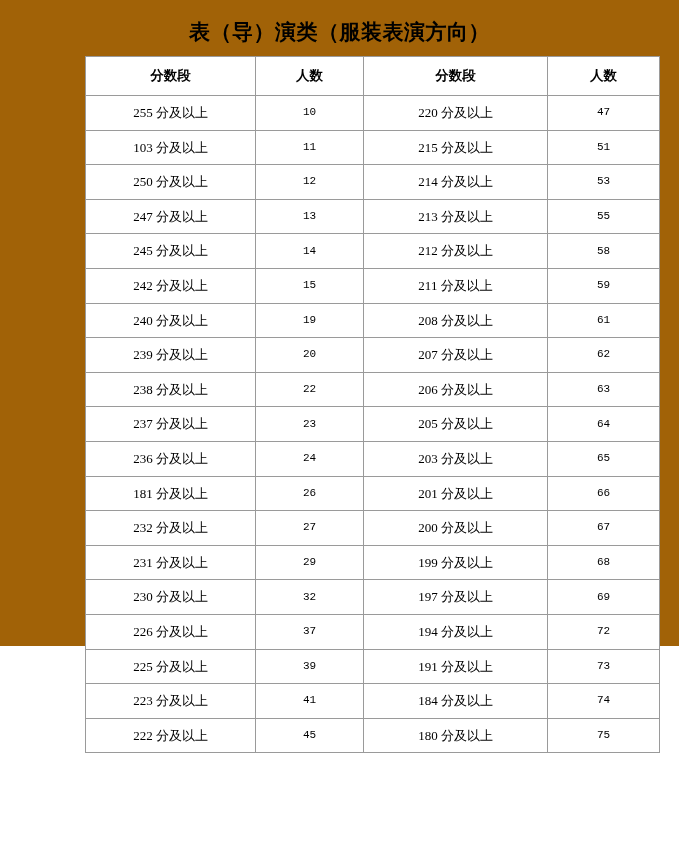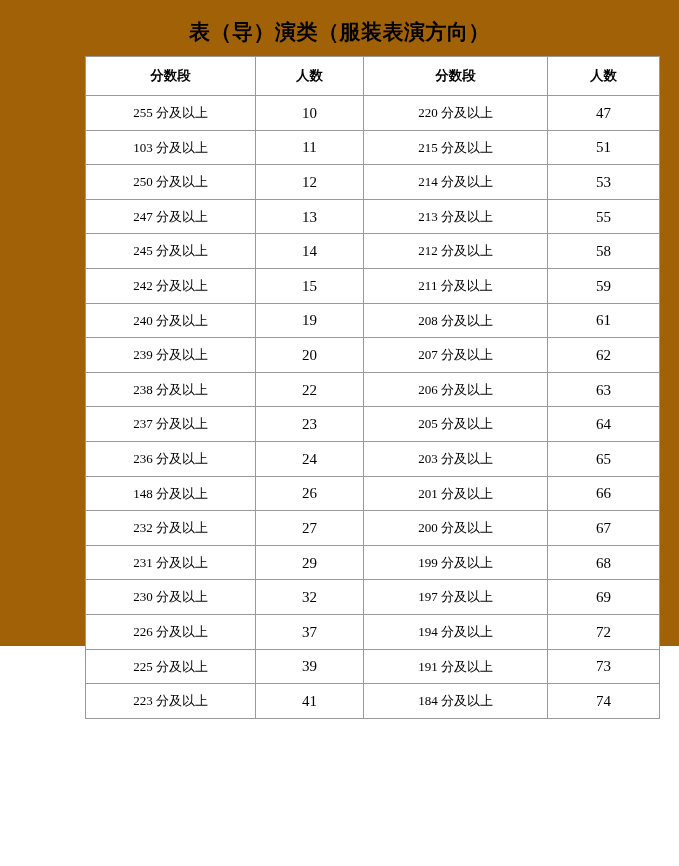--- a/index.html
+++ b/index.html
@@ -61,21 +61,22 @@
     line-height: 1.2;
     color: #000000;
     background: #ffffff;
   }
   table.score-table th {
     font-weight: bold;
     font-size: 13.5px;
     height: 38px;
   }
   table.score-table td.num {
-    font-size: 15px;
+    font-size: 11px;
+    font-family: Liberation Mono, monospace;
   }
   table.score-table td.empty {
     color: transparent;
   }
 </style>
 </head>
 <body>
 
 <div class="page">
 
@@ -158,21 +159,21 @@
             <td>205 分及以上</td>
             <td class="num">64</td>
           </tr>
           <tr>
             <td>236 分及以上</td>
             <td class="num">24</td>
             <td>203 分及以上</td>
             <td class="num">65</td>
           </tr>
           <tr>
-            <td>148 分及以上</td>
+            <td>181 分及以上</td>
             <td class="num">26</td>
             <td>201 分及以上</td>
             <td class="num">66</td>
           </tr>
           <tr>
             <td>232 分及以上</td>
             <td class="num">27</td>
             <td>200 分及以上</td>
             <td class="num">67</td>
           </tr>
@@ -199,17 +200,23 @@
             <td class="num">39</td>
             <td>191 分及以上</td>
             <td class="num">73</td>
           </tr>
           <tr>
             <td>223 分及以上</td>
             <td class="num">41</td>
             <td>184 分及以上</td>
             <td class="num">74</td>
           </tr>
+          <tr>
+            <td>222 分及以上</td>
+            <td class="num">45</td>
+            <td>180 分及以上</td>
+            <td class="num">75</td>
+          </tr>
         </tbody>
     </table>
   </div>
 
 </div>
 
 </body></html>

